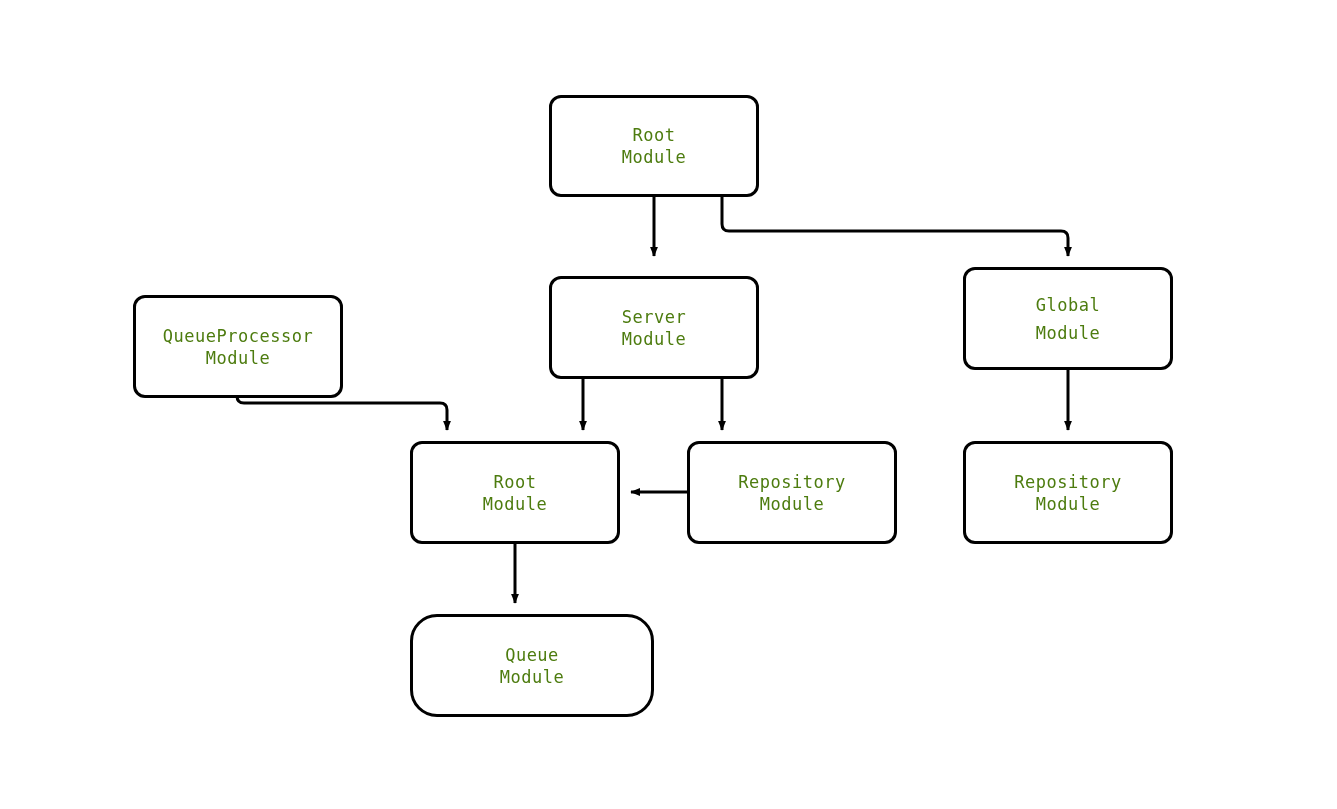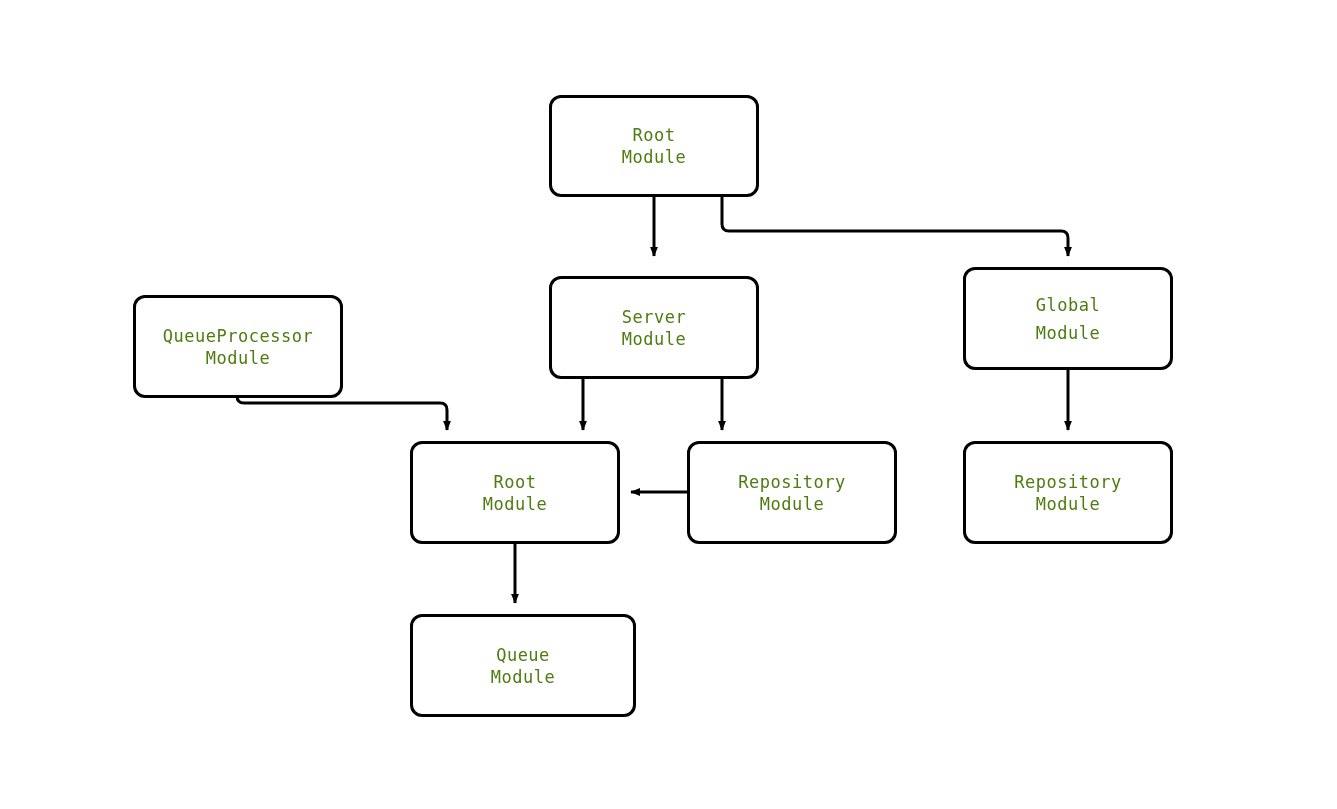--- a/index.html
+++ b/index.html
@@ -89,19 +89,19 @@
         <div class="node-line">Module</div>
       </div>
       <div class="node" style="left: 687px; top: 441px; width: 210px; height: 103px; border-color: rgb(0, 0, 0);">
         <div class="node-line">Repository</div>
         <div class="node-line">Module</div>
       </div>
       <div class="node" style="left: 963px; top: 441px; width: 210px; height: 103px; border-color: rgb(0, 0, 0); align-items: center;">
         <div class="node-line">Repository</div>
         <div class="node-line">Module</div>
       </div>
-      <div class="node" style="left: 410px; top: 614px; width: 226px; height: 103px; border-color: rgb(0, 0, 0);">
+      <div class="node" style="left: 410px; top: 614px; width: 244px; height: 103px; border-color: rgb(0, 0, 0); border-radius: 27px;">
         <div class="node-line">Queue</div>
         <div class="node-line">Module</div>
       </div>
     </div>
 
 </div>
 
 </body></html>

